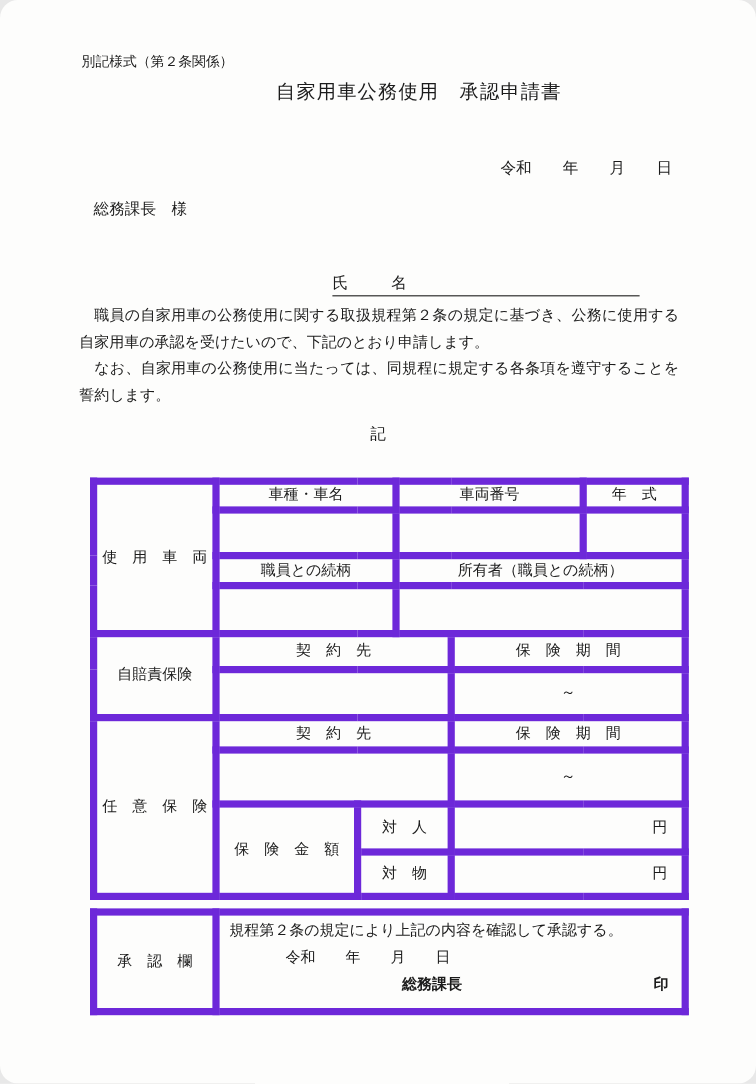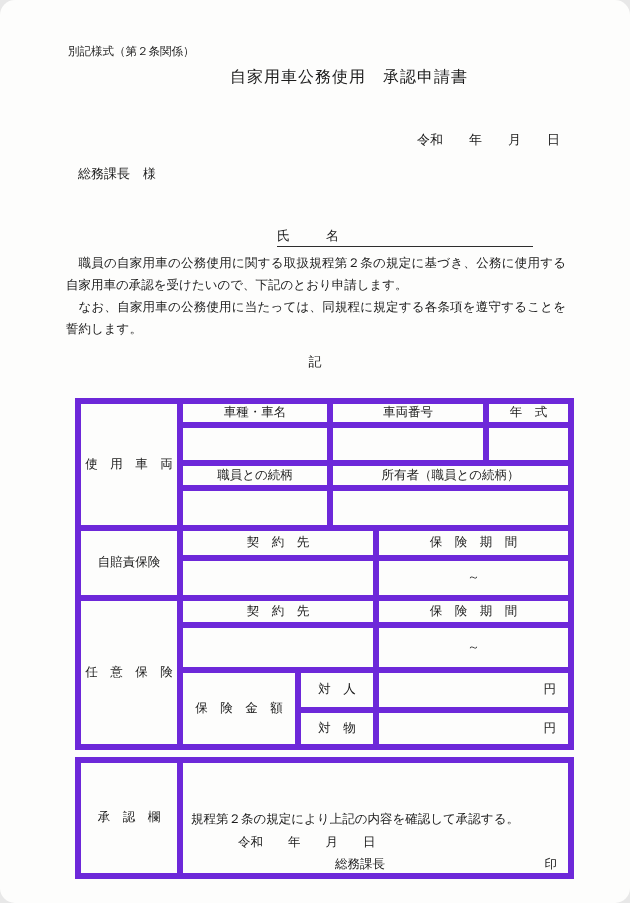--- a/index.html
+++ b/index.html
@@ -39,23 +39,23 @@
     border: 6px solid #6d28d9;
     font-size: 12.5px;
     text-align: center;
     vertical-align: middle;
     padding: 0;
     line-height: 1.25;
     overflow: hidden;
   }
   .yen-cell { text-align: right; padding-right: 12px; }
   .app-body { text-align: left; vertical-align: top; }
-  .app-line1 { padding: 5px 4px 0 8px; white-space: nowrap; margin-top: 44px; }
+  .app-line1 { padding: 5px 4px 0 8px; white-space: nowrap; }
   .app-line2 { padding: 7px 0 0 55px; white-space: nowrap; }
-  .app-line3 { display: flex; justify-content: space-between; padding: 7px 11px 0 152px; }
+  .app-line3 { display: flex; justify-content: space-between; padding: 7px 11px 0 152px; font-weight: bold; }
 </style>
 </head>
 <body>
 
 <div class="page">
 
   <div class="abs form-code">別記様式（第２条関係）</div>
 
   <div class="abs doc-title">自家用車公務使用　承認申請書</div>
 

